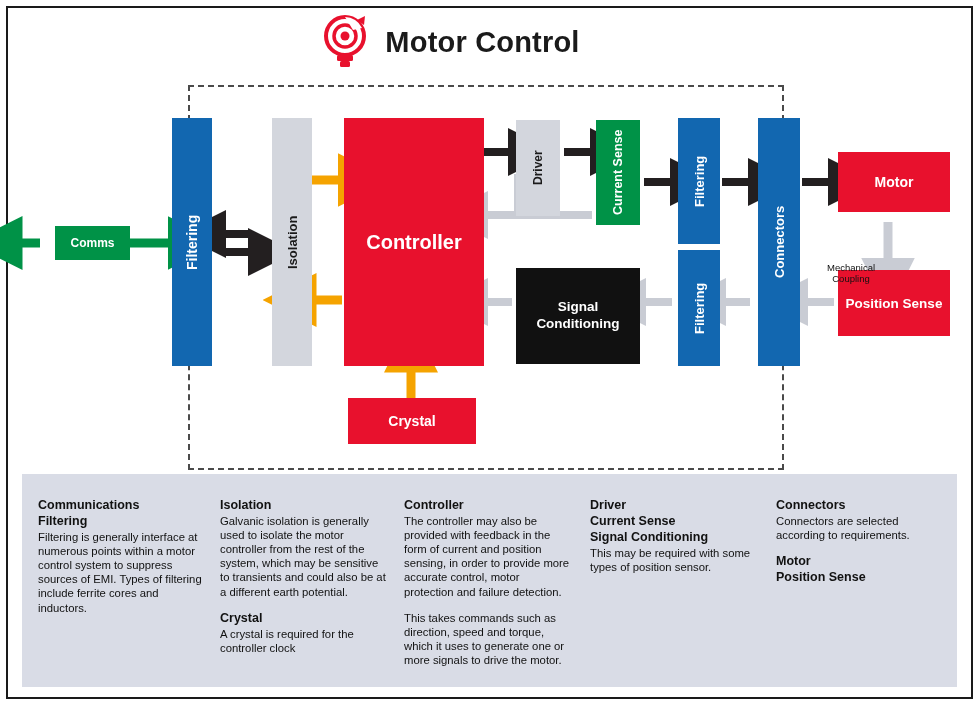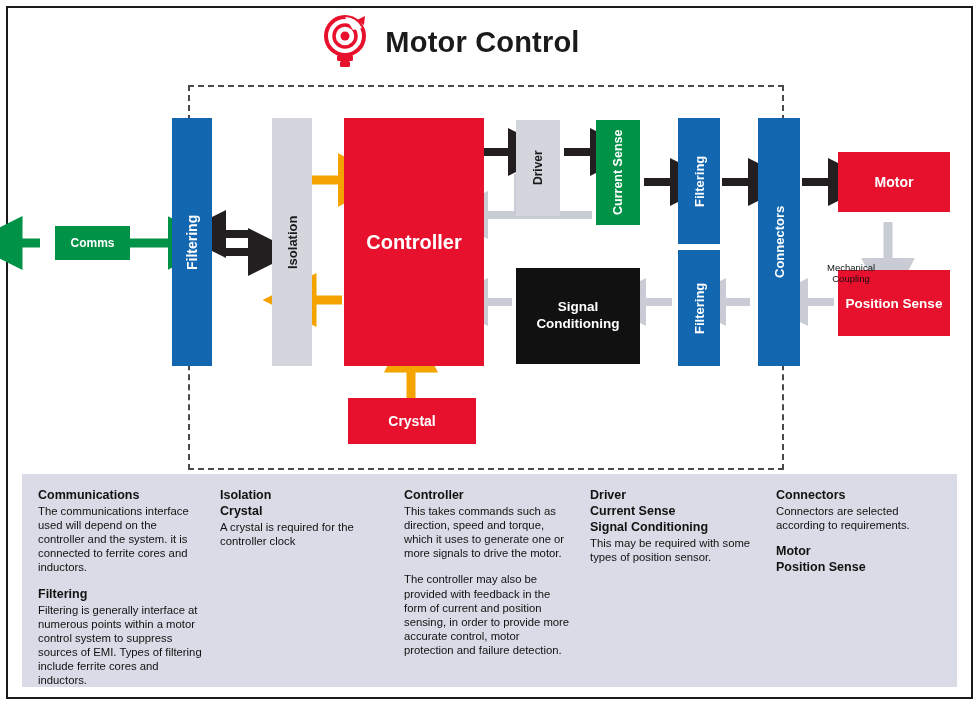--- a/index.html
+++ b/index.html
@@ -82,21 +82,21 @@
     left: 22px;
     top: 474px;
     width: 935px;
     height: 213px;
     background: #d9dce6;
     box-sizing: border-box;
     padding: 12px 14px;
   }
   .legend-col {
     position: absolute;
-    top: 14px;
+    top: 24px;
   }
   .legend h4 {
     margin: 0 0 2px 0;
     font-size: 12.5px;
     font-weight: bold;
     color: #111;
   }
   .legend p {
     margin: 0 0 12px 0;
     font-size: 11.3px;
@@ -221,35 +221,35 @@
   <div class="block black" style="left:516px; top:268px; width:124px; height:96px; font-size:13.5px; line-height:1.25;">Signal Conditioning</div>
 
   <div class="block red" style="left:348px; top:398px; width:128px; height:46px; font-size:14px;">Crystal</div>
 
   <div class="mech-label" style="left:812px; top:232px; width:78px;">Mechanical Coupling</div>
 
   <div class="legend">
 
     <div class="legend-col" style="left:16px; width:168px;">
       <h4>Communications</h4>
-      <p>The communications interface used will depend on the controller and the system. it is connected to ferrite cores and inductors.</p>
       <h4>Filtering</h4>
       <p>Filtering is generally interface at numerous points within a motor control system to suppress sources of EMI. Types of filtering include ferrite cores and inductors.</p>
     </div>
 
     <div class="legend-col" style="left:198px; width:168px;">
       <h4>Isolation</h4>
+      <p>Galvanic isolation is generally used to isolate the motor controller from the rest of the system, which may be sensitive to transients and could also be at a different earth potential.</p>
       <h4>Crystal</h4>
       <p>A crystal is required for the controller clock</p>
     </div>
 
     <div class="legend-col" style="left:382px; width:168px;">
       <h4>Controller</h4>
+      <p>The controller may also be provided with feedback in the form of current and position sensing, in order to provide more accurate control, motor protection and failure detection.</p>
       <p>This takes commands such as direction, speed and torque, which it uses to generate one or more signals to drive the motor.</p>
-      <p>The controller may also be provided with feedback in the form of current and position sensing, in order to provide more accurate control, motor protection and failure detection.</p>
     </div>
 
     <div class="legend-col" style="left:568px; width:168px;">
       <h4>Driver</h4>
       <h4>Current Sense</h4>
       <h4>Signal Conditioning</h4>
       <p>This may be required with some types of position sensor.</p>
     </div>
 
     <div class="legend-col" style="left:754px; width:168px;">

